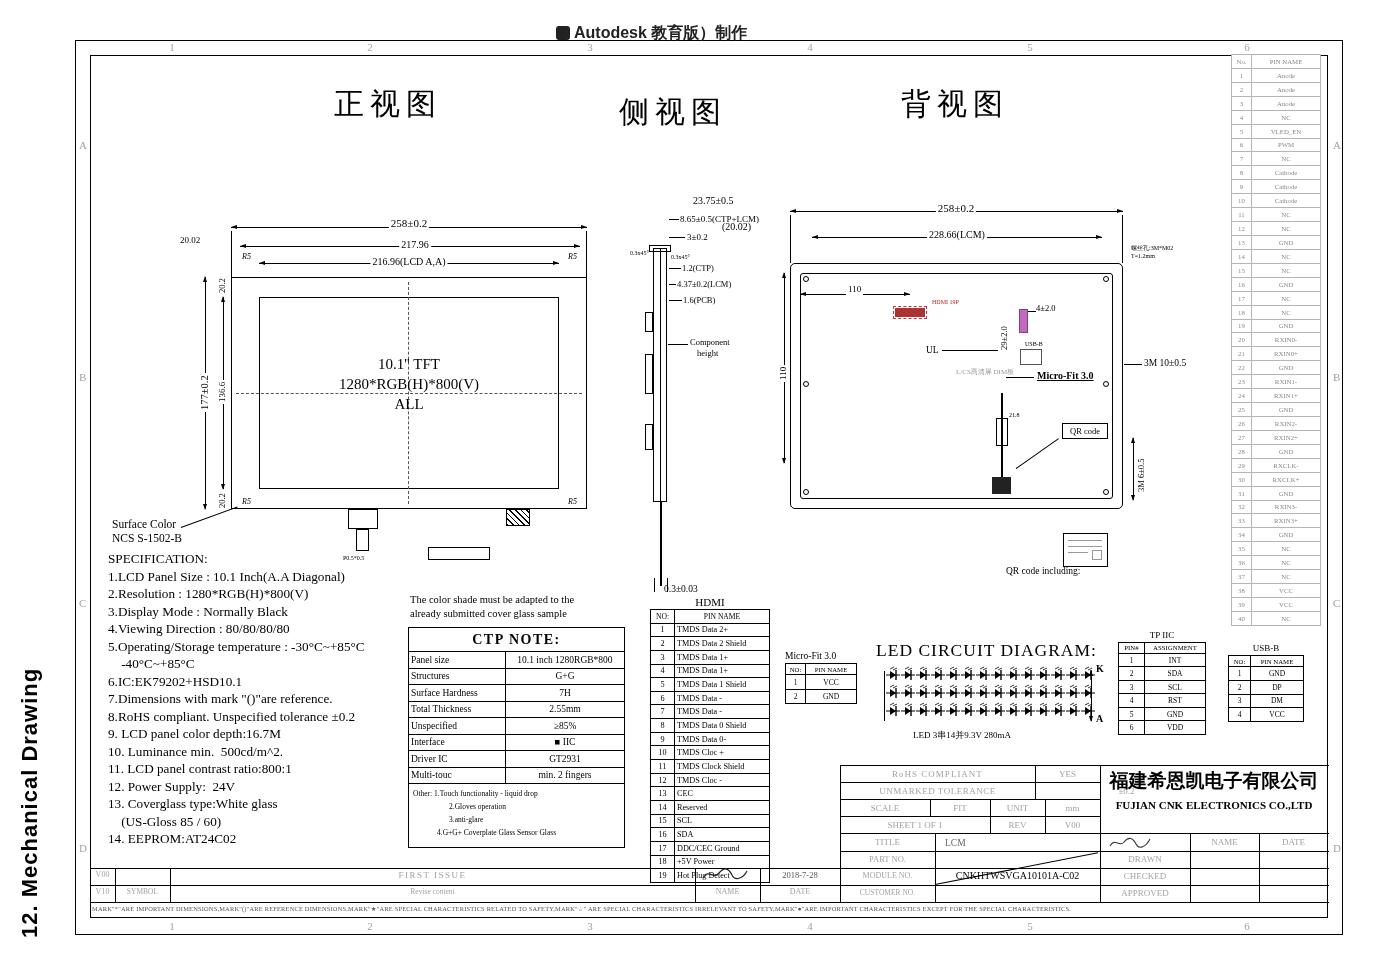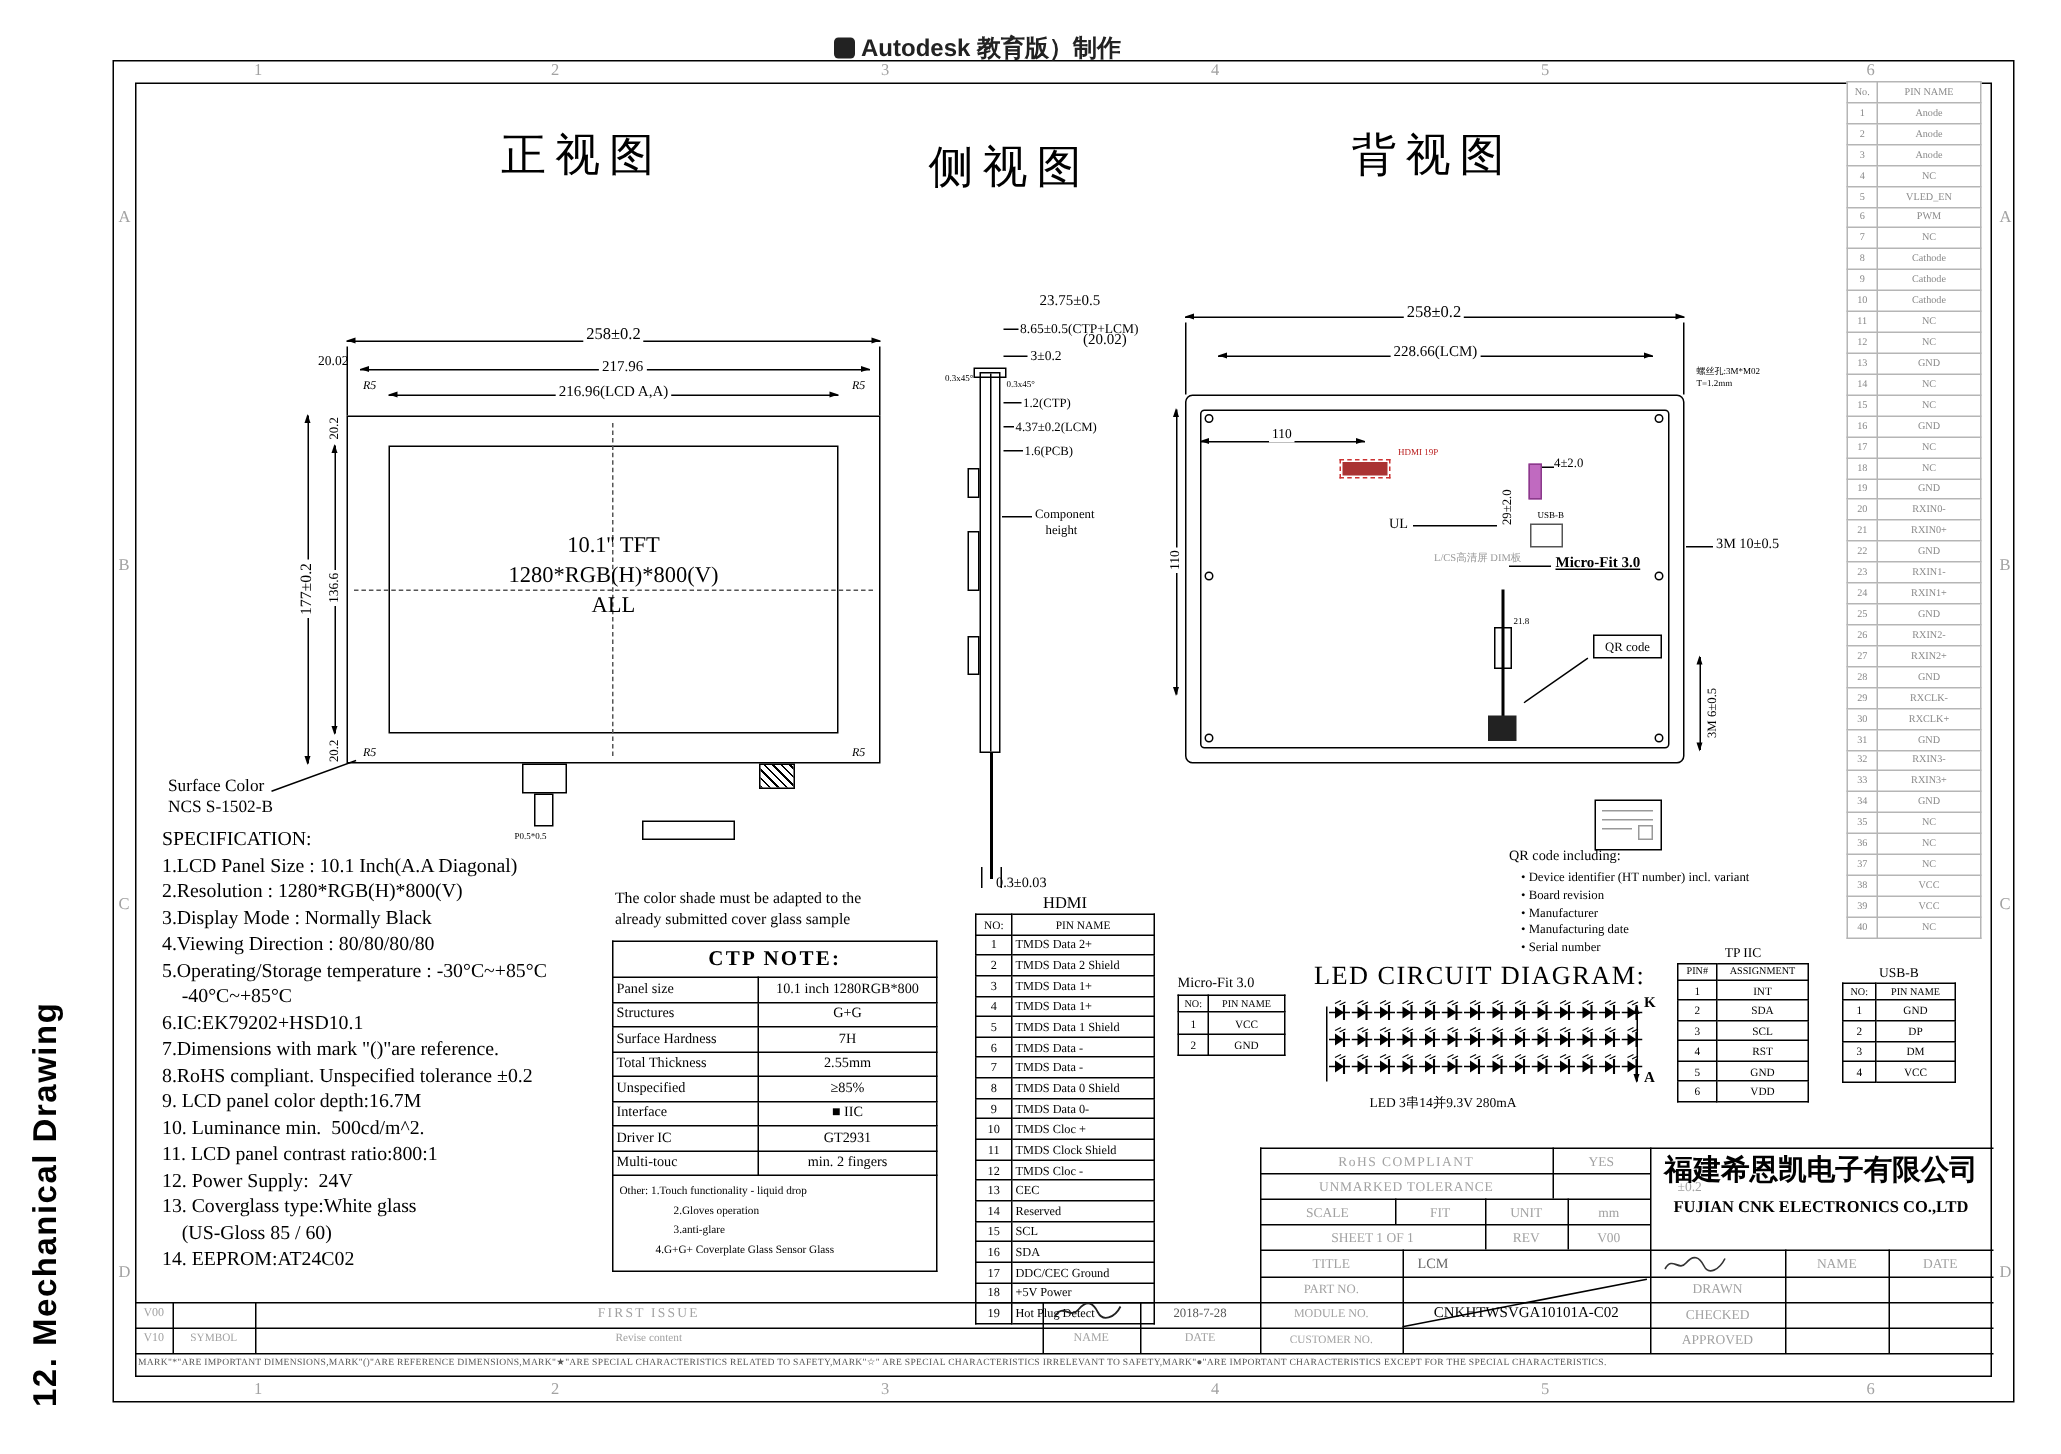--- a/index.html
+++ b/index.html
@@ -98,21 +98,21 @@
   <div class="t cx c" style="left:409px;top:396px;font-size:15px">ALL</div>
 
   <div class="dim-h" style="left:231px;top:227px;width:356px"></div>
   <span class="t cx dimlbl" style="left:409px;top:218px;font-size:11px">258±0.2</span>
   <div class="ln" style="left:231px;top:231px;width:1px;height:46px"></div>
   <div class="ln" style="left:586px;top:231px;width:1px;height:46px"></div>
   <div class="dim-h" style="left:240px;top:246px;width:340px"></div>
   <span class="t cx dimlbl" style="left:415px;top:240px;font-size:10px">217.96</span>
   <div class="dim-h" style="left:259px;top:263px;width:300px"></div>
   <span class="t cx dimlbl" style="left:409px;top:257px;font-size:10px">216.96(LCD A,A)</span>
-  <span class="t" style="left:212px;top:236px;font-size:9px">20.02</span>
+  <span class="t" style="left:180px;top:236px;font-size:9px">20.02</span>
   <span class="t" style="left:722px;top:222px;font-size:10px">(20.02)</span>
 
   <div class="dim-v" style="left:205px;top:277px;height:232px"></div>
   <span class="t rot dimlbl" style="left:199px;top:412px;font-size:10.5px">177±0.2</span>
   <div class="dim-v" style="left:223px;top:297px;height:192px"></div>
   <span class="t rot dimlbl" style="left:218px;top:295px;font-size:8.5px">20.2</span>
   <span class="t rot dimlbl" style="left:218px;top:404px;font-size:9px">136.6</span>
   <span class="t rot dimlbl" style="left:218px;top:510px;font-size:8.5px">20.2</span>
 
   <span class="t" style="left:242px;top:253px;font-size:8px;font-style:italic">R5</span>
@@ -208,28 +208,20 @@
   <span class="t" style="left:1131px;top:245px;font-size:6px">螺丝孔:3M*M02</span>
   <span class="t" style="left:1131px;top:253px;font-size:6px">T=1.2mm</span>
 
   <div class="box" style="left:1063px;top:533px;width:45px;height:34px"></div>
   <div class="ln" style="left:1068px;top:540px;width:34px;height:1px;background:#999"></div>
   <div class="ln" style="left:1068px;top:546px;width:34px;height:1px;background:#999"></div>
   <div class="ln" style="left:1068px;top:552px;width:20px;height:1px;background:#999"></div>
   <div class="box" style="left:1092px;top:550px;width:10px;height:10px;border-color:#999"></div>
 
   <div class="t" style="left:1006px;top:566px;font-size:9.5px">QR code including:</div>
-  <div class="qr-items" style="position:absolute;left:1014px;top:579px;font-size:8.5px">
-
-  <div>Device identifier (HT number) incl. variant</div>
-      <div>Board revision</div>
-      <div>Manufacturer</div>
-      <div>Manufacturing date</div>
-      <div>Serial number</div>
-    </div>
 
   <div class="spec">
     <div>SPECIFICATION:</div>
     <div>
 
     <div class="spec-line">1.LCD Panel Size : 10.1 Inch(A.A Diagonal)</div>
         <div class="spec-line">2.Resolution : 1280*RGB(H)*800(V)</div>
         <div class="spec-line">3.Display Mode : Normally Black</div>
         <div class="spec-line">4.Viewing Direction : 80/80/80/80</div>
         <div class="spec-line">5.Operating/Storage temperature : -30°C~+85°C</div>

